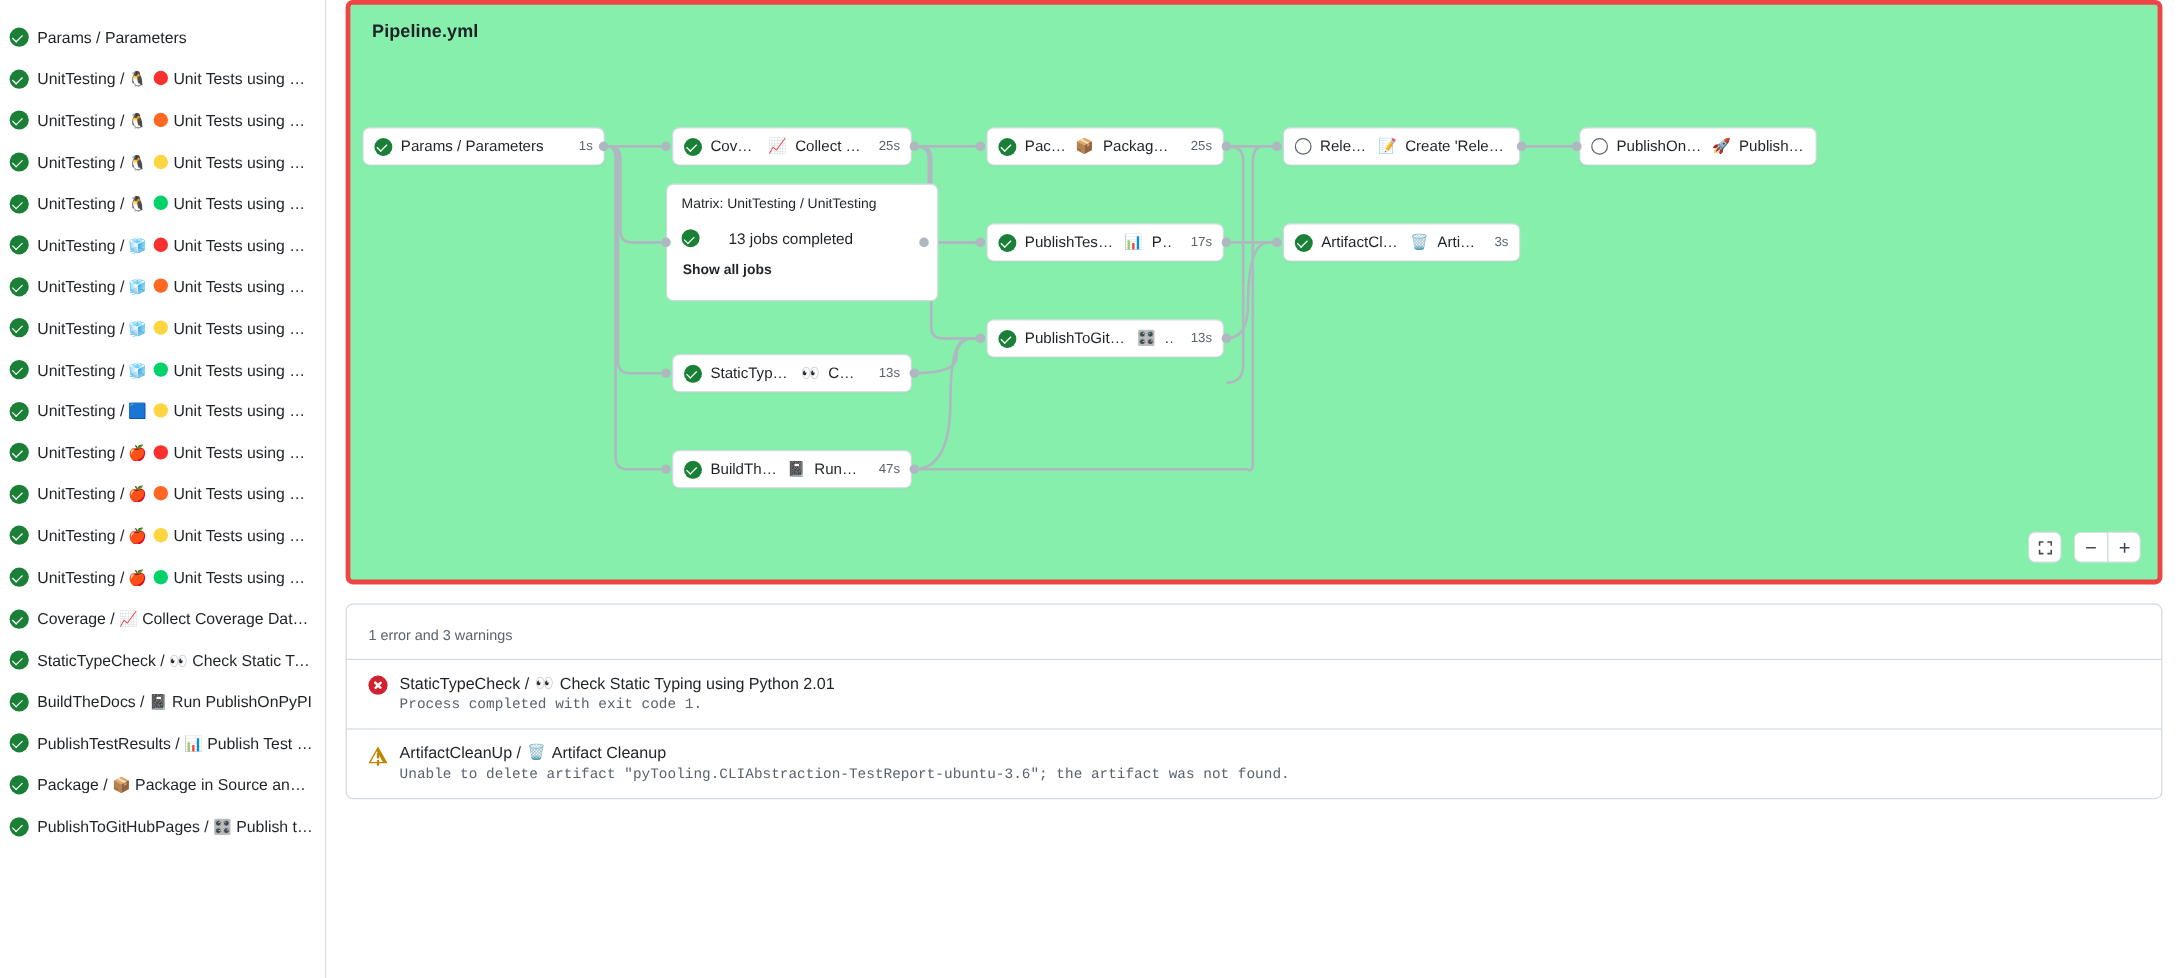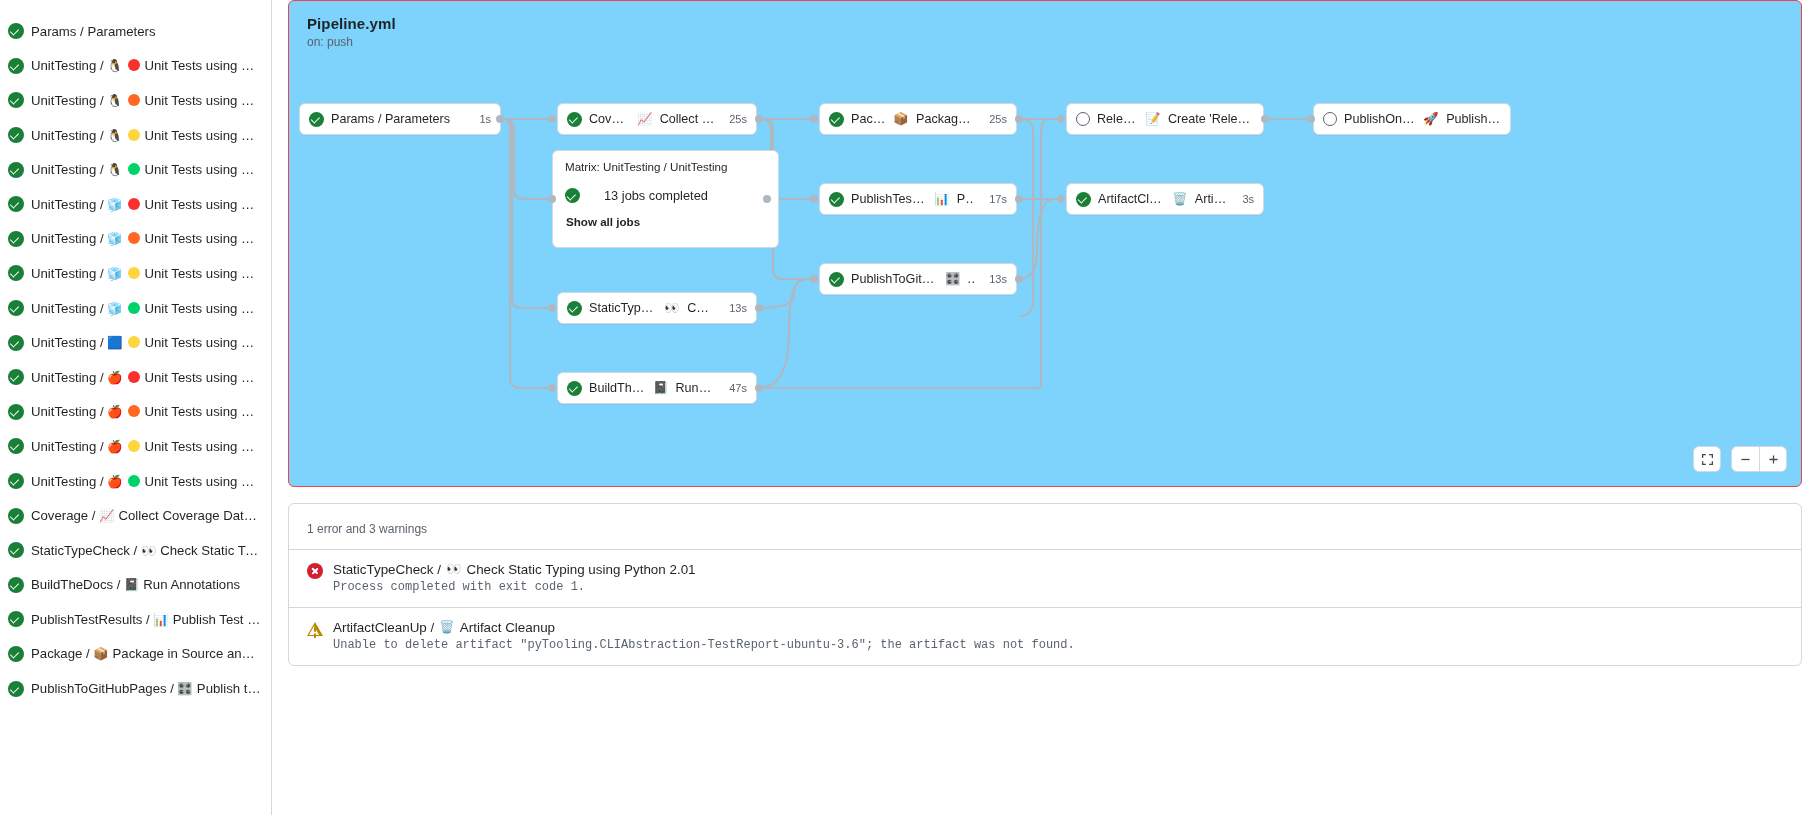--- a/index.html
+++ b/index.html
@@ -65,23 +65,23 @@
   .main {
     flex: 1 1 auto;
     height: 815px;
     background: #ffffff;
     padding: 0 0 0 0;
     overflow: hidden;
   }
 
   .graph-card {
     margin: 0 16px 0 16px;
-    border: 1px solid #ef4444;
+    border: 4px solid #ef4444;
     border-radius: 6px;
-    background: #7dd3fc;
+    background: #86efac;
     height: 487px;
     position: relative;
     overflow: hidden;
   }
   .graph-head { padding: 14px 18px 0 18px; }
   .graph-title { font-size: 15px; font-weight: 600; color: #1f2328; letter-spacing: .1px;}
   .graph-sub { font-size: 12px; color: #59636e; margin-top: 3px; }
 
   .canvas { position: absolute; inset: 0; }
   .canvas svg { position: absolute; left: 0; top: 0; }
@@ -286,21 +286,21 @@
         <div class="job-item">
           <span class="ck"></span>
           <span class="jtext"><span>Coverage / </span><span class="emoji">📈</span> <span>Collect Coverage Data usi...</span></span>
         </div>
         <div class="job-item">
           <span class="ck"></span>
           <span class="jtext"><span>StaticTypeCheck / </span><span class="emoji">👀</span> <span>Check Static Typing...</span></span>
         </div>
         <div class="job-item">
           <span class="ck"></span>
-          <span class="jtext"><span>BuildTheDocs / </span><span class="emoji">📓</span> <span>Run Annotations</span></span>
+          <span class="jtext"><span>BuildTheDocs / </span><span class="emoji">📓</span> <span>Run PublishOnPyPI</span></span>
         </div>
         <div class="job-item">
           <span class="ck"></span>
           <span class="jtext"><span>PublishTestResults / </span><span class="emoji">📊</span> <span>Publish Test Resu...</span></span>
         </div>
         <div class="job-item">
           <span class="ck"></span>
           <span class="jtext"><span>Package / </span><span class="emoji">📦</span> <span>Package in Source and Wh...</span></span>
         </div>
         <div class="job-item">
@@ -308,21 +308,20 @@
           <span class="jtext"><span>PublishToGitHubPages / </span><span class="emoji">🎛️</span> <span>Publish to G...</span></span>
         </div>
       </div>
   </div>
 
   <div class="main">
 
     <div class="graph-card">
       <div class="graph-head">
         <div class="graph-title">Pipeline.yml</div>
-        <div class="graph-sub">on: push</div>
       </div>
 
       <div class="canvas">
 
         <svg width="1260" height="487">
           <g fill="none" stroke="#afb8c1" stroke-width="2.2">
 
             <path d="M 211,118 L 233,118 Q 240,118 240,118 L 263,118"></path>
 
             <path d="M 215,118 Q 225,118 225,128 L 225,188 Q 225,198 235,198 L 263,198"></path>

